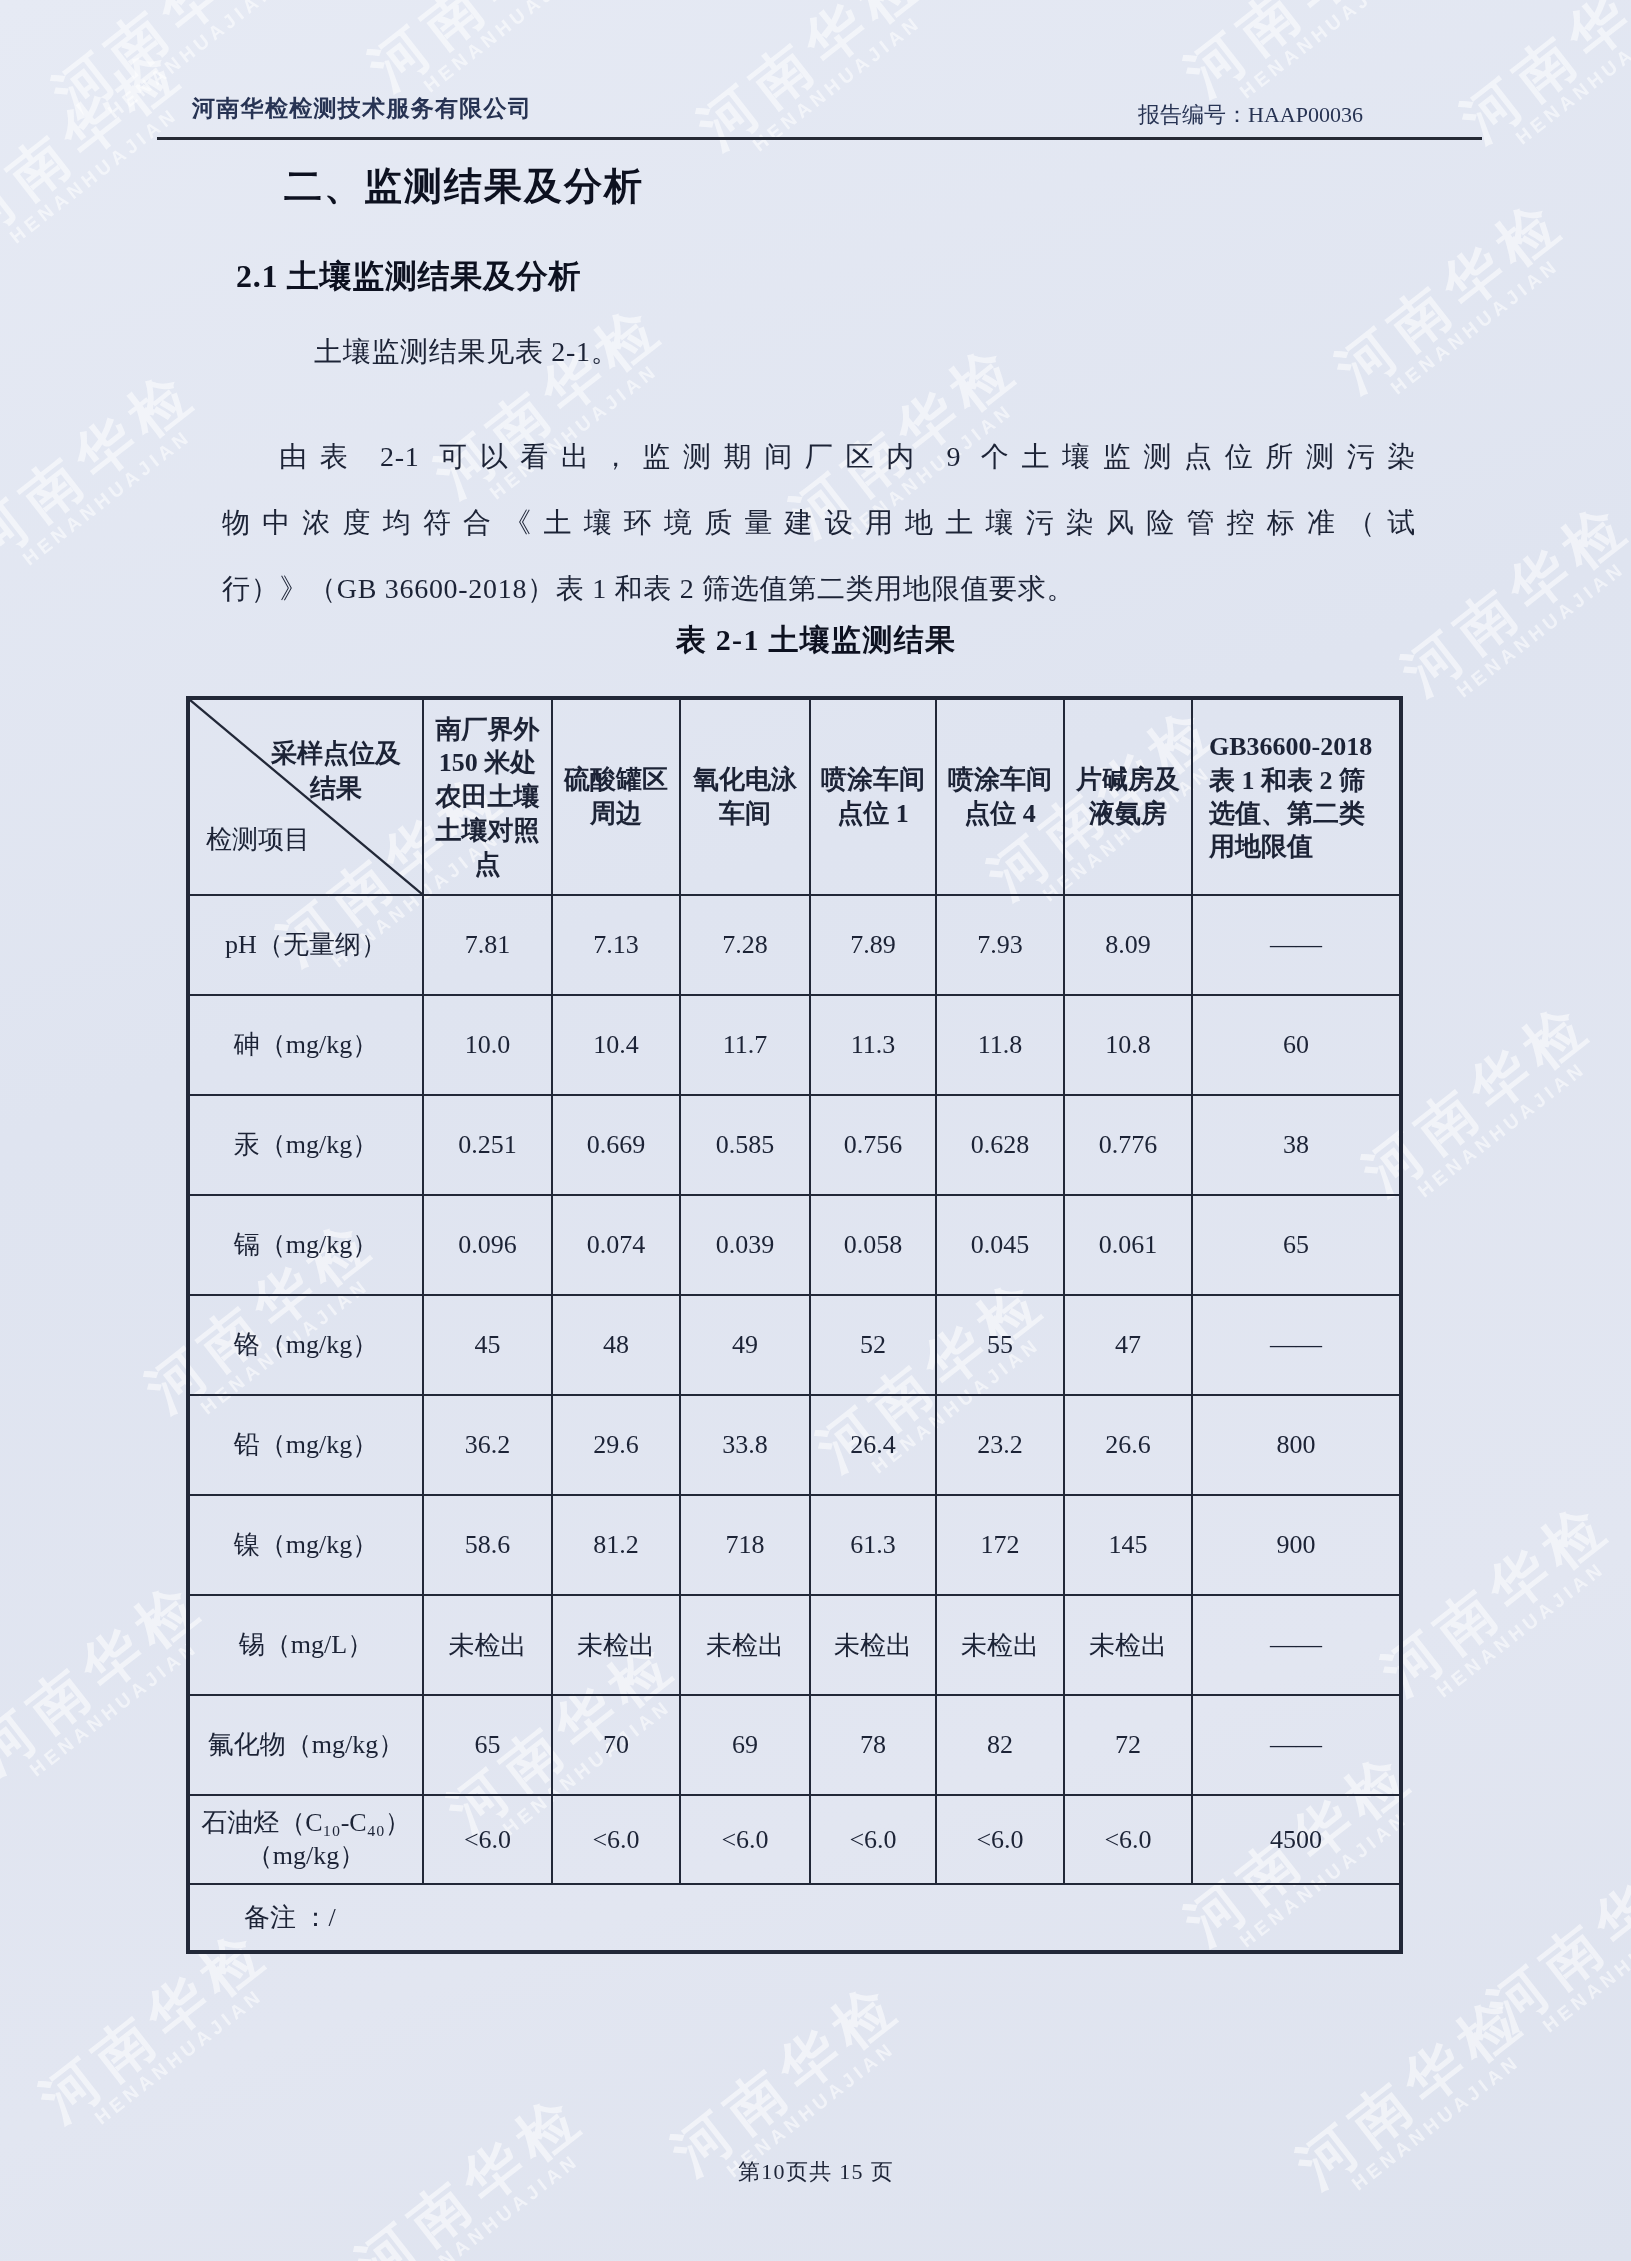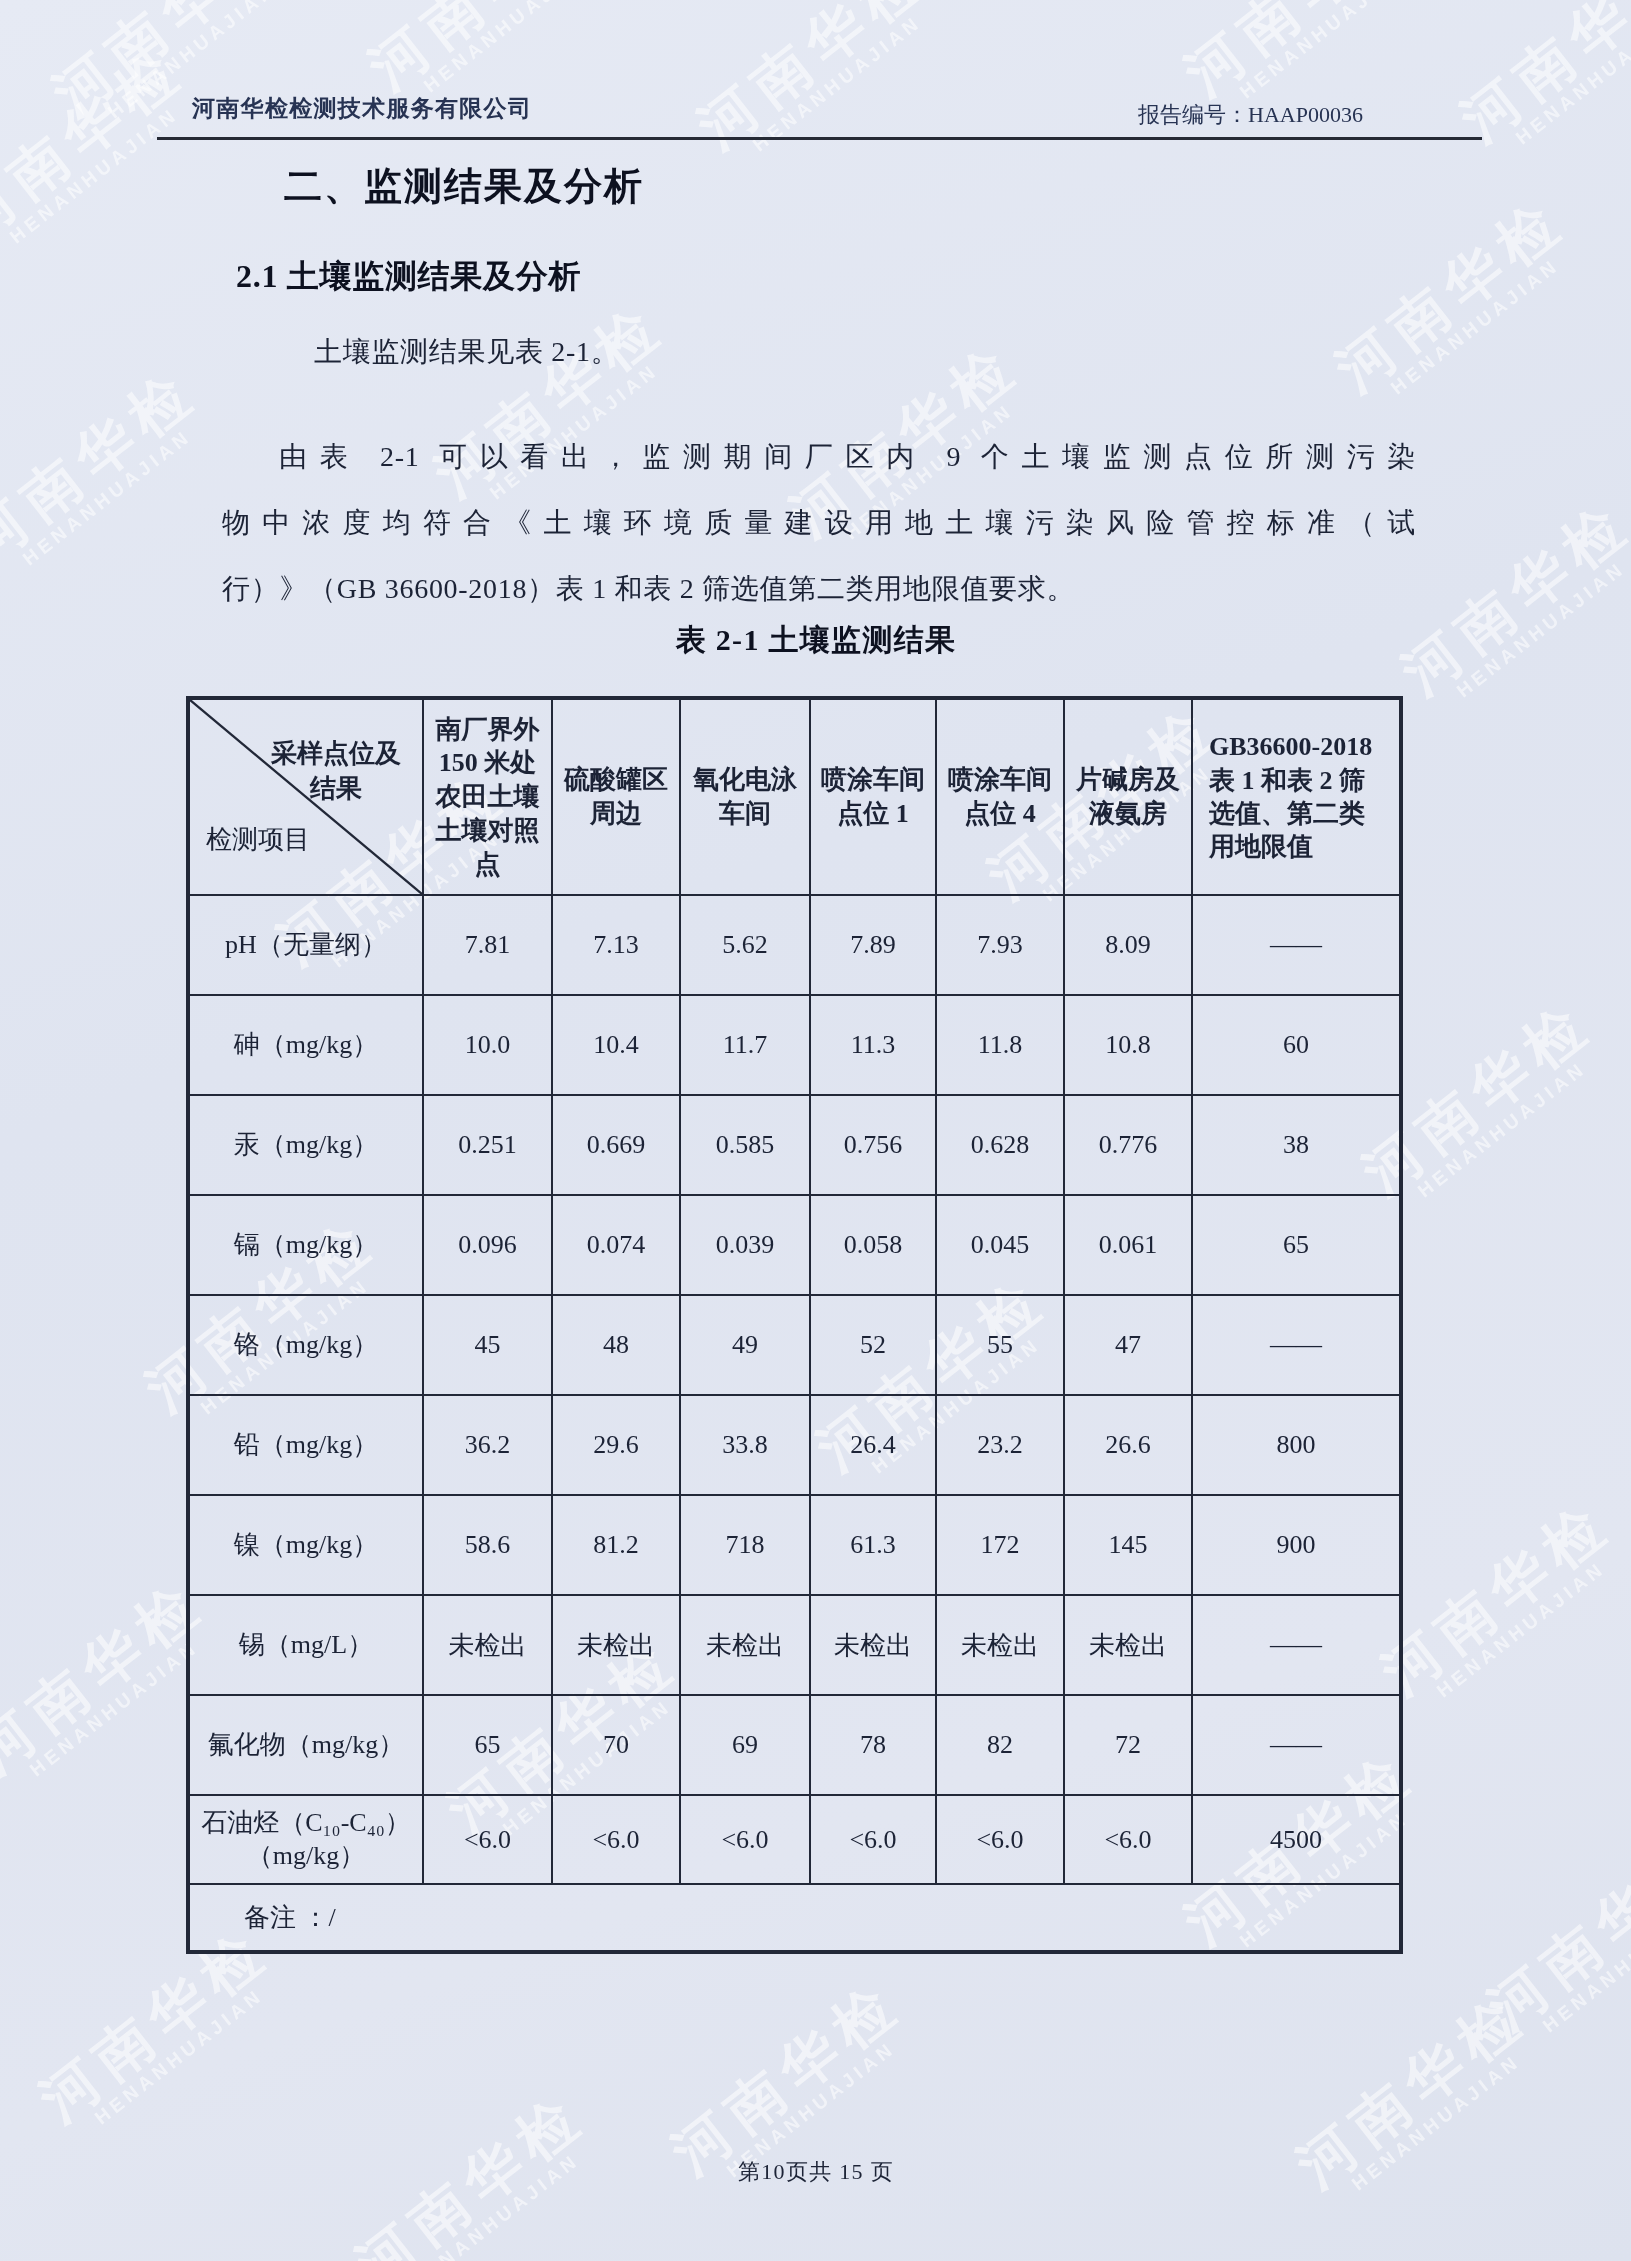--- a/index.html
+++ b/index.html
@@ -216,21 +216,21 @@
           <th>喷涂车间点位 4</th>
           <th>片碱房及液氨房</th>
           <th class="gb">GB36600-2018 表 1 和表 2 筛选值、第二类用地限值</th>
         </tr>
       </thead>
       <tbody>
           <tr>
             <td class="lbl">pH（无量纲）</td>
             <td>7.81</td>
             <td>7.13</td>
-            <td>5.62</td>
+            <td>7.28</td>
             <td>7.89</td>
             <td>7.93</td>
             <td>8.09</td>
             <td>——</td>
           </tr>
           <tr>
             <td class="lbl">砷（mg/kg）</td>
             <td>10.0</td>
             <td>10.4</td>
             <td>11.7</td>

